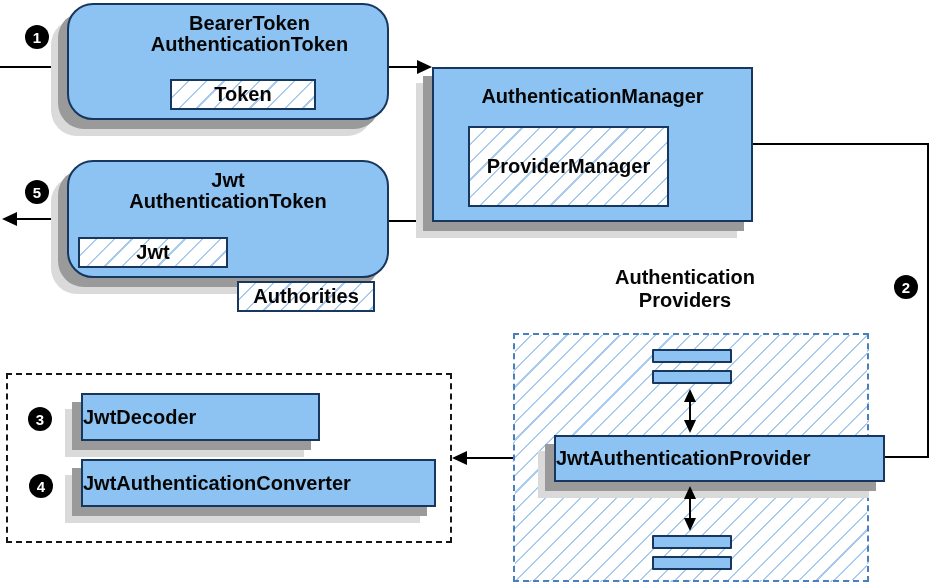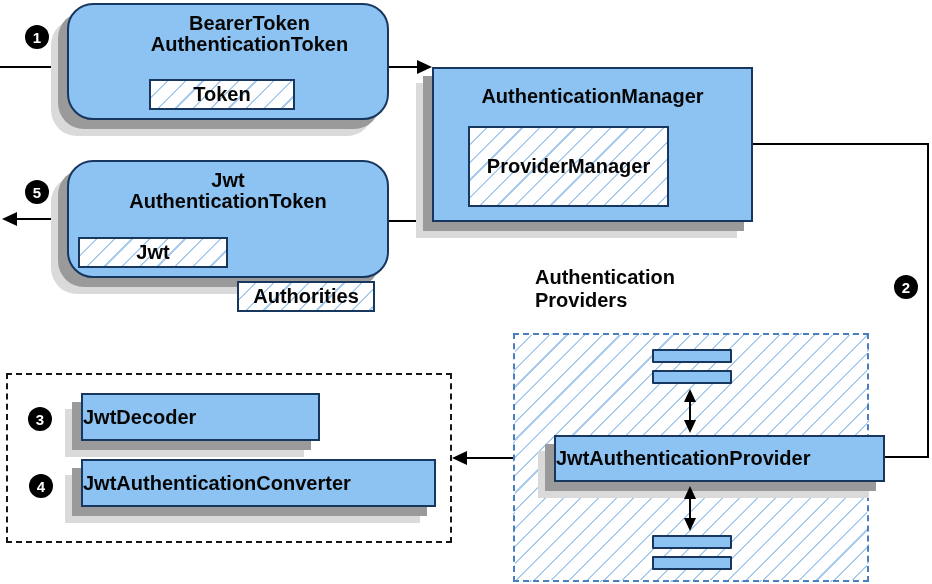--- a/index.html
+++ b/index.html
@@ -53,21 +53,21 @@
   }
   .bar{
     position:absolute;width:80px;height:14px;background:var(--node-fill);
     border:2px solid var(--node-border);box-sizing:border-box;border-radius:1px;
   }
   .badge{
     position:absolute;width:24px;height:24px;border-radius:50%;background:#000;
     color:#fff;font-weight:bold;font-size:15px;display:flex;align-items:center;justify-content:center;
   }
   .grouplabel{
-    position:absolute;font-weight:bold;font-size:20px;line-height:23px;
+    position:absolute;font-weight:bold;font-size:20px;line-height:23px;text-align:center;
   }
 </style>
 </head>
 <body>
 
 <div class="stage">
 
   <div class="ln h" style="left:0px;top:66px;width:67px;"></div>
   <div class="badge" style="left:25px;top:25px;">1</div>
 
@@ -96,21 +96,21 @@
   <div class="node center title1" style="left:73px;top:393px;width:239px;height:48px;">
     <span>JwtDecoder</span>
   </div>
   <div class="node center title1" style="left:73px;top:459px;width:355px;height:48px;">
     <span>JwtAuthenticationConverter</span>
   </div>
 
   <div class="node round title2" style="left:67px;top:3px;width:322px;height:117px;padding-left:43px;">
     <div>BearerToken</div>
     <div>AuthenticationToken</div>
-    <div class="chip hatch" style="left:80px;top:74px;width:146px;height:31px;">
+    <div class="chip hatch" style="left:101px;top:74px;width:146px;height:31px;">
       <span>Token</span>
     </div>
   </div>
 
   <div class="node round title2" style="left:67px;top:160px;width:322px;height:118px;">
     <div>Jwt</div>
     <div>AuthenticationToken</div>
     <div class="chip hatch" style="left:9px;top:75px;width:150px;height:31px;">
       <span>Jwt</span>
     </div>

